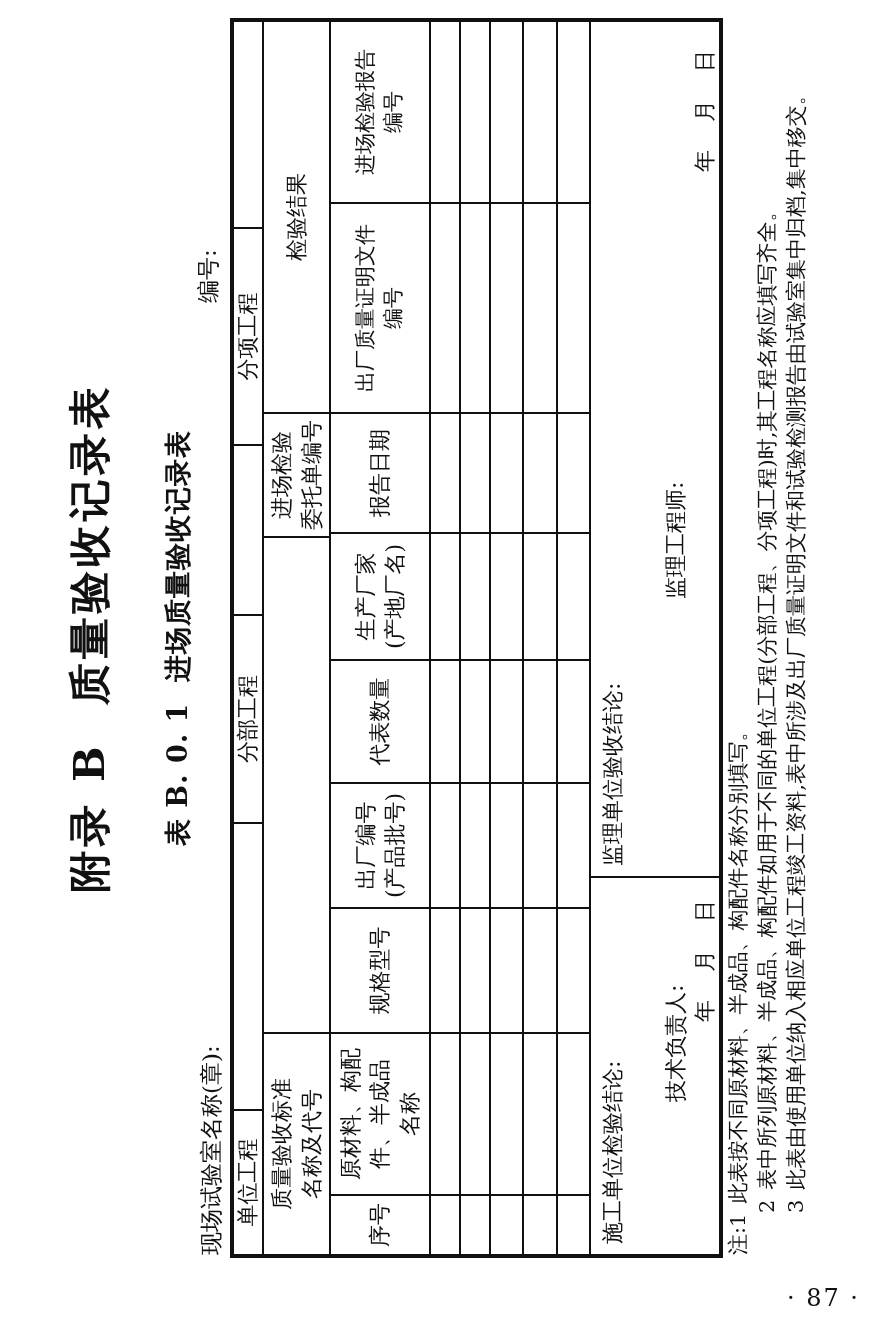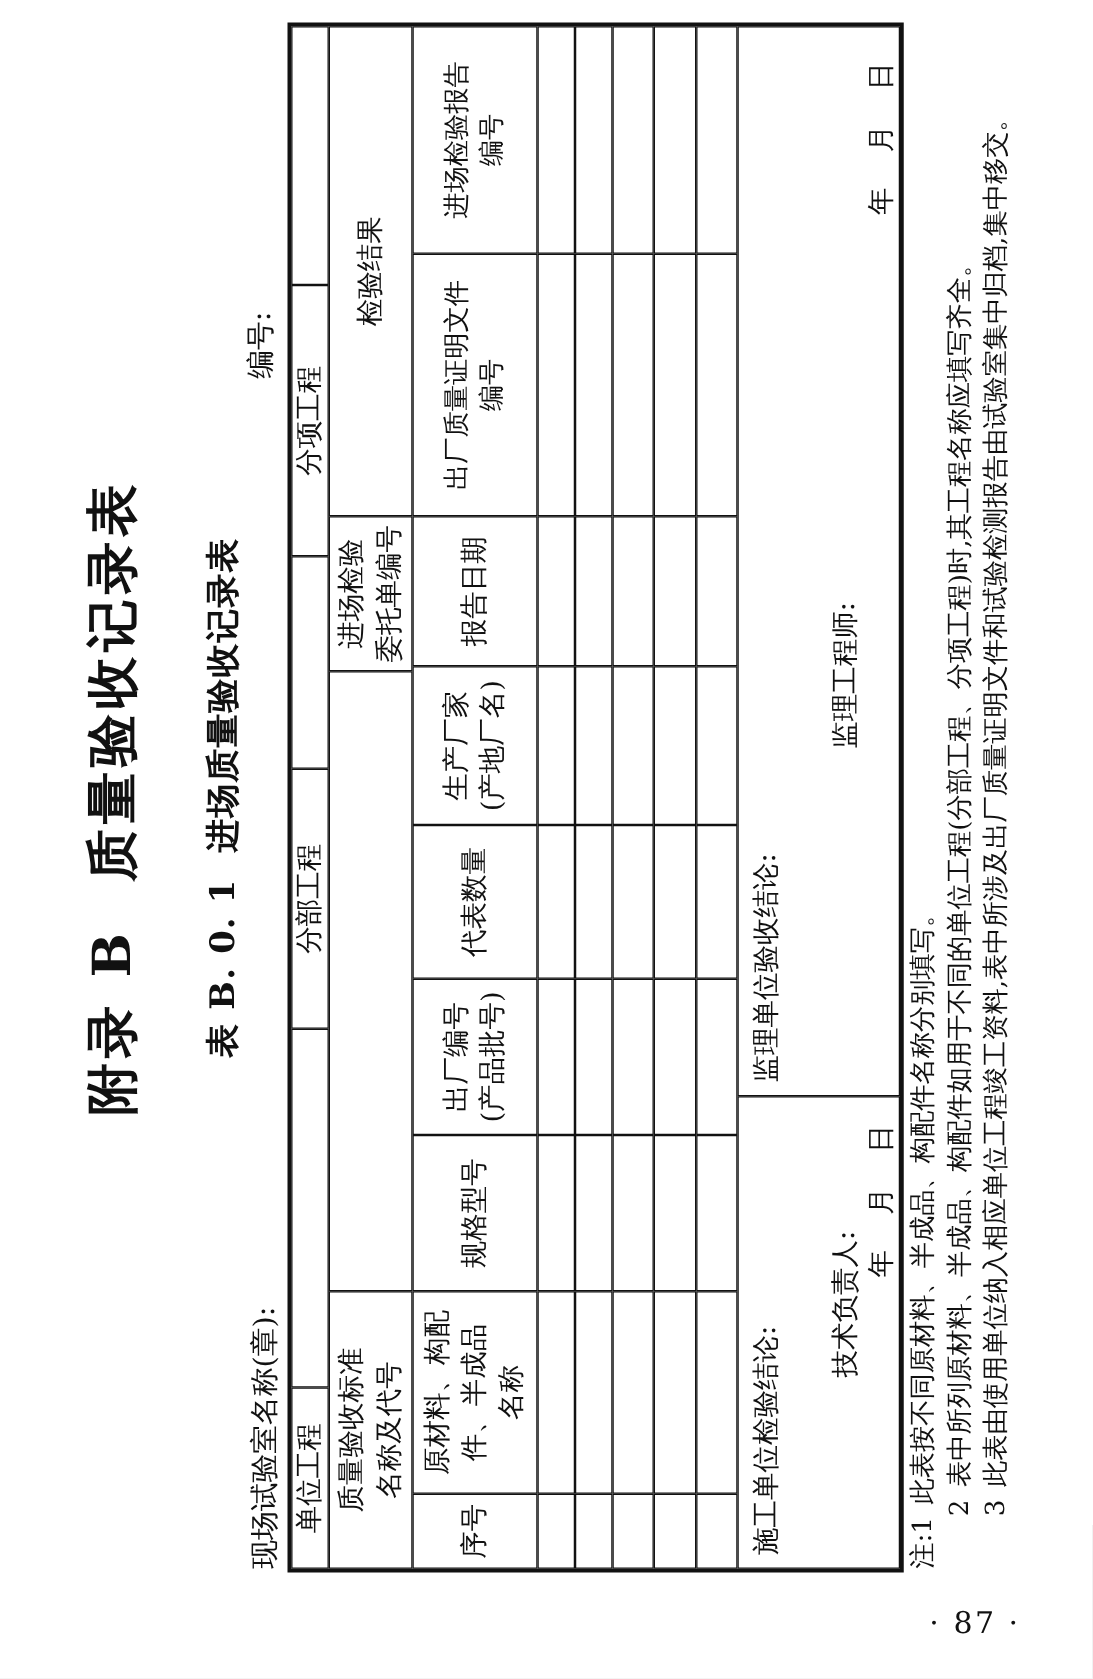--- a/index.html
+++ b/index.html
@@ -22,21 +22,21 @@
   .cell.sm{font-size:21px;}
   .box{position:absolute;box-sizing:border-box;border:1.4px solid #111;}
   .box .blabel{position:absolute;left:10px;top:7px;font-size:22px;}
   .box .bsign{position:absolute;top:70px;font-size:22px;}
   .box .bdate{position:absolute;top:99px;right:22px;font-size:22px;white-space:pre;}
   .notes{position:absolute;left:88px;top:724px;width:1245px;font-size:21px;line-height:29px;}
   .note-line{display:flex;}
   .note-num{flex:0 0 auto;white-space:pre;}
   .note-num.indent{margin-left:42px;}
   .note-text{margin-left:10px;}
-  .page-no{position:absolute;left:700px;top:1284px;width:160px;text-align:center;
+  .page-no{position:absolute;left:700px;top:1284px;width:160px;text-align:right;
            font-size:24px;letter-spacing:2px;white-space:pre;}
 </style>
 </head>
 <body>
 
 <div id="page">
   <div id="doc">
 
     <div class="doc-title">附录 B  质量验收记录表</div>
     <div class="doc-subtitle">表 B. 0. 1  进场质量验收记录表</div>

